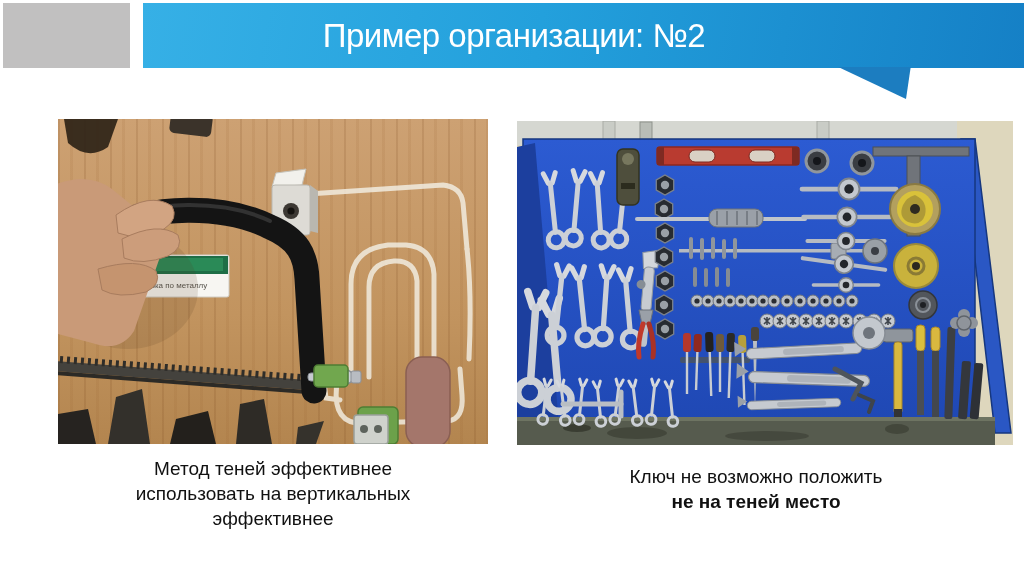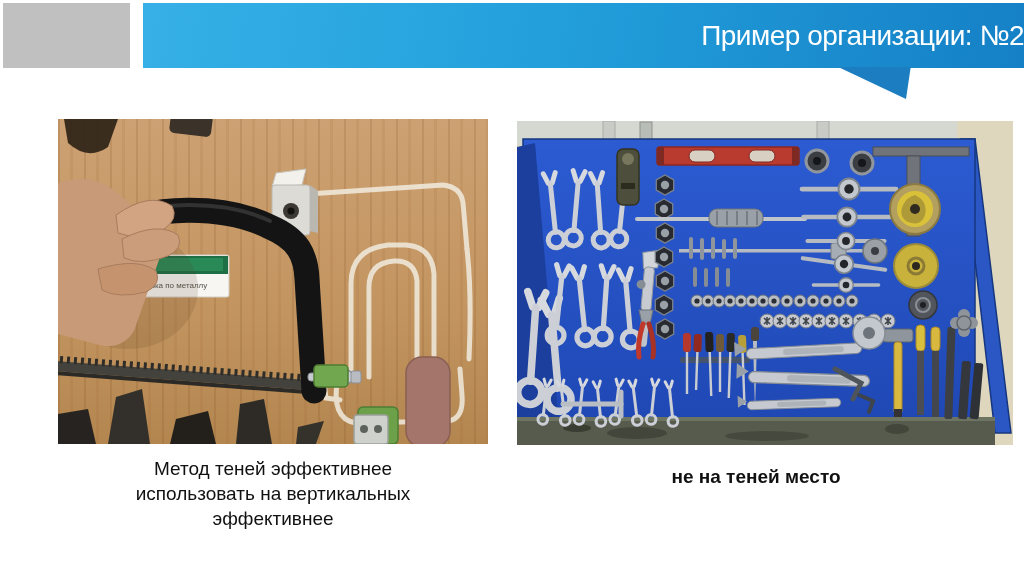--- a/index.html
+++ b/index.html
@@ -4,21 +4,21 @@
 <style>
   html,body{margin:0;padding:0;background:#ffffff;}
   .slide{position:relative;width:1024px;height:574px;background:#ffffff;overflow:hidden;
          font-family:"Liberation Sans","DejaVu Sans",sans-serif;}
   
   .corner-block{position:absolute;left:3px;top:3px;width:127px;height:65px;background:#c1c0c0;}
   .banner{position:absolute;left:143px;top:3px;right:0;height:65px;
           background:linear-gradient(100deg,#36b0e6 0%,#23a0dc 45%,#1580c6 100%);}
   .banner-tail{position:absolute;left:834px;top:67px;width:80px;height:34px;}
   .page-title{position:absolute;left:4px;right:0;top:13px;height:46px;line-height:46px;
-              text-align:right;color:#ffffff;font-size:28px;font-weight:400;letter-spacing:-0.5px;}
+              text-align:center;color:#ffffff;font-size:33px;font-weight:400;letter-spacing:-0.5px;}
   
   .photo{position:absolute;overflow:hidden;}
   .photo-left{left:58px;top:119px;width:430px;height:325px;
       background:
         repeating-linear-gradient(90deg, rgba(122,72,30,.16) 0 2px, rgba(0,0,0,0) 2px 12px,
                                   rgba(150,96,46,.12) 12px 15px, rgba(0,0,0,0) 15px 26px),
         linear-gradient(180deg,#cda173 0%,#c2945f 60%,#b3854f 100%);}
   .photo-right{left:517px;top:121px;width:496px;height:324px;background:#d6d8d2;}
   .photo svg{position:absolute;left:0;top:0;}
   
@@ -389,16 +389,17 @@
       </g>
     </svg>
   </div>
 
   <div class="caption caption-left">
     <div>Метод теней эффективнее</div>
     <div>использовать на вертикальных</div>
     <div>эффективнее</div>
   </div>
   <div class="caption caption-right">
+    <div>Ключ не возможно положить</div>
     <div class="bold">не на теней место</div>
   </div>
 
 </div>
 
 </body></html>

